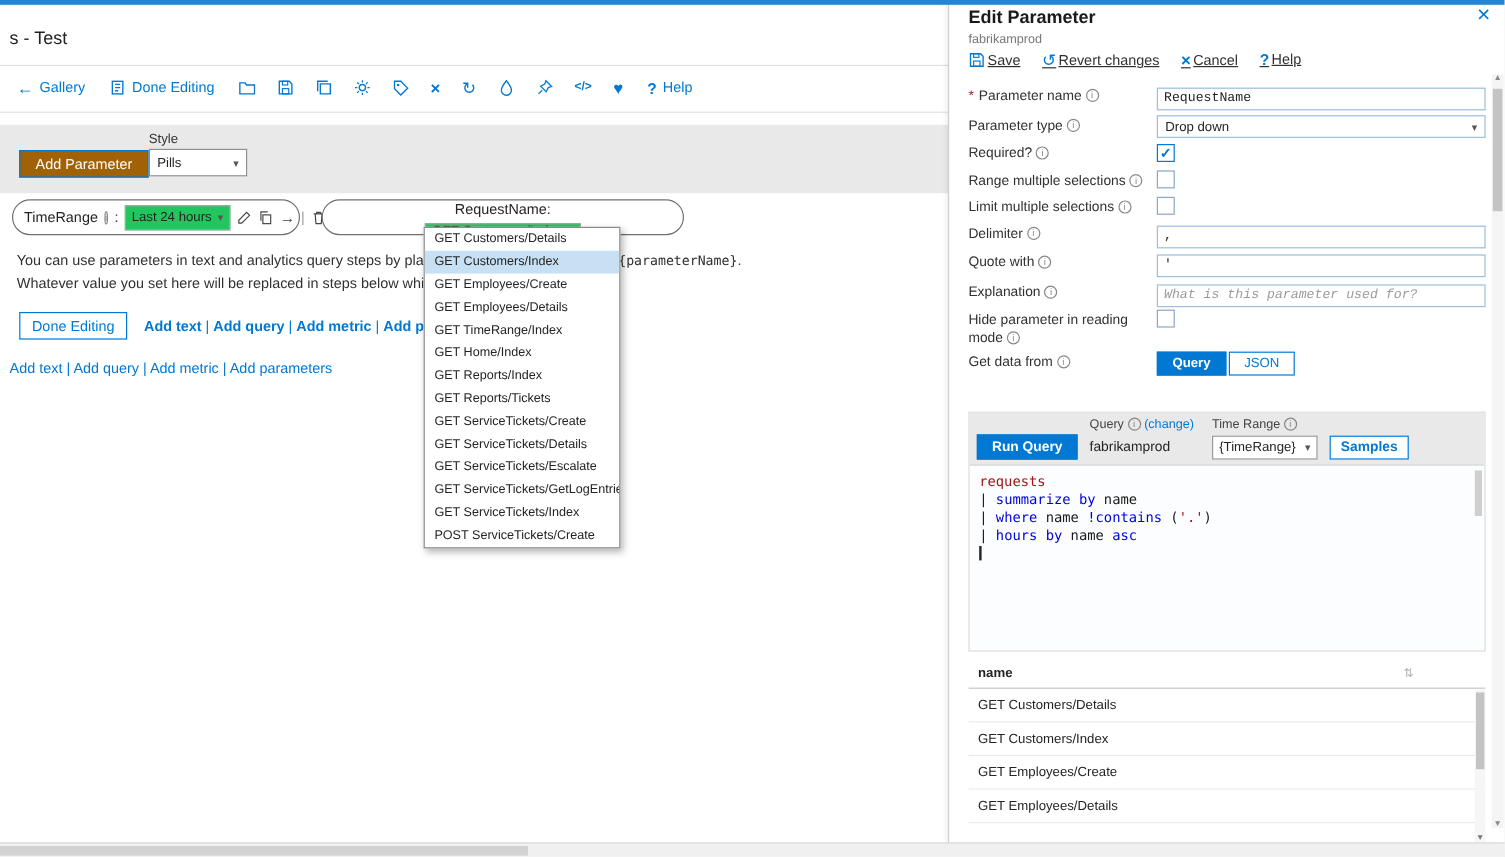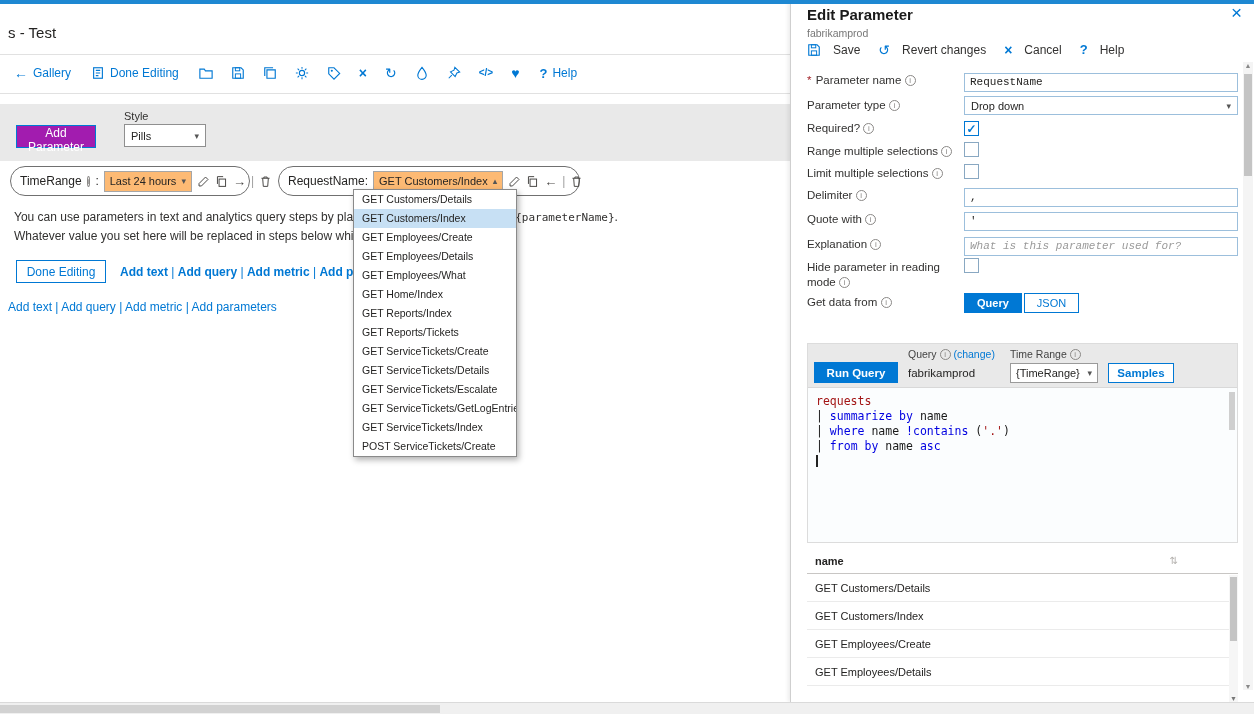--- a/index.html
+++ b/index.html
@@ -13,29 +13,29 @@
   .divider { position:absolute; left:0; width:100%; height:1px; background:#e1e1e1; }
   .d1 { top:50px; } .d2 { top:89px; }
   .wb-toolbar { position:absolute; left:14px; top:56px; height:26px; display:flex; align-items:center; gap:20px; color:#0078d4; font-size:12px; white-space:nowrap; }
   .tb-item { display:inline-flex; align-items:center; gap:5px; cursor:pointer; }
   .tb-icons { display:inline-flex; align-items:center; gap:18px; }
   .i { width:14px; height:14px; display:inline-block; vertical-align:middle; }
   .glyph { font-size:14px; line-height:14px; }
   .qmark { font-weight:bold; font-size:13px; }
 
   .param-band { position:absolute; left:0; top:100px; width:100%; height:57px; background:#e9e9e9; }
-  .add-param { position:absolute; left:16px; top:21px; width:80px; height:23px; background:#a21caf; color:#fff; border:1px solid #0078d4; font-size:12px; font-family:inherit; cursor:pointer; }
+  .add-param { position:absolute; left:16px; top:21px; width:108px; height:23px; background:#a16207; color:#fff; border:1px solid #0078d4; font-size:12px; font-family:inherit; cursor:pointer; }
   .style-label { position:absolute; left:124px; top:6px; font-size:11px; color:#323130; }
   .style-select { position:absolute; left:124px; top:20px; width:82px; height:23px; background:#fff; border:1px solid #8f8f8f; font-size:11px; color:#252423; display:flex; align-items:center; justify-content:space-between; padding:0 6px; cursor:pointer; }
   .chev { font-size:9px; color:#555; }
 
   .pill { position:absolute; top:162px; height:30px; display:inline-flex; align-items:center; gap:5px; border:1px solid #707070; border-radius:15px; padding:0 9px; background:#fff; font-size:12px; color:#252423; }
   .pill1 { left:10px; width:240px; }
-  .pill2 { left:278px; width:302px; }
-  .pill-select { height:21px; background:#fdba74; border:1px solid #a6a6a6; display:inline-flex; align-items:center; gap:5px; padding:0 5px; font-size:11px; cursor:pointer; white-space:nowrap; }
+  .pill2 { left:268px; width:302px;flex-direction:column; }
+  .pill-select { height:21px; background:#22c55e; border:1px solid #a6a6a6; display:inline-flex; align-items:center; gap:5px; padding:0 5px; font-size:11px; cursor:pointer; white-space:nowrap; }
   .pill-icons { display:inline-flex; align-items:center; gap:5px; color:#484644; }
   .pill-icons .i { width:13px; height:13px; }
   .pill-sep { color:#a0a0a0; }
   .arrow-g { font-size:13px; color:#484644; }
 
   .info { display:inline-block; width:11px; height:11px; border:1px solid #8a8886; border-radius:50%; color:#8a8886; font-size:8px; line-height:10px; text-align:center; font-style:normal; vertical-align:1px; }
   .info::after { content:"i"; }
 
   .desc { position:absolute; left:14px; top:204px; width:770px; font-size:12px; color:#323130; line-height:19px; }
   .mono { font-family:"DejaVu Sans Mono", monospace; font-size:11px; }
@@ -50,21 +50,21 @@
   .dropdown { position:absolute; left:353px; top:189px; width:164px; background:#fff; border:1px solid #8a8a8a; box-shadow:2px 3px 6px rgba(0,0,0,.3); z-index:50; }
   .dd-item { height:19px; line-height:19px; padding:0 8px; font-size:10.5px; color:#252423; cursor:pointer; white-space:nowrap; overflow:hidden; }
   .dd-item.selected { background:#c7e0f4; }
 
   
   .panel { position:absolute; left:790px; top:0; width:464px; height:702px; background:#fff; border-left:1px solid #cfcfcf; box-shadow:-2px 0 4px rgba(0,0,0,.08); z-index:30; }
   .p-title { position:absolute; left:16px; top:6px; font-size:15px; font-weight:bold; color:#1a1a1a; }
   .p-close { position:absolute; right:12px; top:2px; font-size:19px; color:#0078d4; cursor:pointer; }
   .p-sub { position:absolute; left:16px; top:27px; font-size:10.5px; color:#777; }
   .p-toolbar { position:absolute; left:16px; top:42px; display:flex; align-items:center; gap:18px; font-size:12px; color:#323130; }
-  .p-toolbar .tbtn { display:inline-flex; align-items:flex-end; gap:12px; cursor:pointer; }
+  .p-toolbar .tbtn { display:inline-flex; align-items:flex-start; gap:2px; cursor:pointer;text-decoration:underline; }
   .p-toolbar .bl { color:#0078d4; }
 
   .frow { position:absolute; left:16px; width:432px; }
   .flabel { position:absolute; left:0; top:2px; width:156px; font-size:11.5px; color:#323130; line-height:15px; }
   .req { color:#a4262c; margin-right:1px; }
   .fctl { position:absolute; left:157px; top:0; width:274px; }
   .tinput { width:274px; height:19px; border:1px solid #9cbfdc; font-size:11px; color:#252423; padding:0 5px; font-family:Liberation Mono, monospace; background:#fff; }
   .tinput::placeholder { font-style:italic; color:#9a9a9a; }
   .tselect { width:274px; height:19px; border:1px solid #9cbfdc; background:#fff; font-size:11px; color:#252423; display:flex; align-items:center; justify-content:space-between; padding:0 6px; cursor:pointer; }
   .cb { display:inline-block; width:15px; height:15px; border:1px solid #89a8c2; background:#fff; cursor:pointer; text-align:center; }
@@ -243,21 +243,21 @@
       
     <span class="link">Add text</span><span class="link">Add query</span><span class="link">Add metric</span><span class="link">Add parameters</span></div>
   </div>
 
   <div class="dropdown">
 
   <div class="dd-item">GET Customers/Details</div>
       <div class="dd-item selected">GET Customers/Index</div>
       <div class="dd-item">GET Employees/Create</div>
       <div class="dd-item">GET Employees/Details</div>
-      <div class="dd-item">GET Employees/What</div>
+      <div class="dd-item">GET TimeRange/Index</div>
       <div class="dd-item">GET Home/Index</div>
       <div class="dd-item">GET Reports/Index</div>
       <div class="dd-item">GET Reports/Tickets</div>
       <div class="dd-item">GET ServiceTickets/Create</div>
       <div class="dd-item">GET ServiceTickets/Details</div>
       <div class="dd-item">GET ServiceTickets/Escalate</div>
       <div class="dd-item">GET ServiceTickets/GetLogEntries</div>
       <div class="dd-item">GET ServiceTickets/Index</div>
       <div class="dd-item">POST ServiceTickets/Create</div>
     </div>
@@ -355,21 +355,21 @@
           <span>{TimeRange}</span>
             <span class="chev">▾</span>
         </span>
         <button class="samples">Samples</button>
       </div>
       <div class="q-code" id="code-area">
         <span class="code-scroll"></span>
       <div class="cl"><span class="tok-tbl">requests</span></div>
           <div class="cl"><span class="tok-pl">| </span><span class="tok-kw">summarize by</span><span class="tok-pl"> name</span></div>
           <div class="cl"><span class="tok-pl">| </span><span class="tok-kw">where</span><span class="tok-pl"> name </span><span class="tok-kw">!contains</span><span class="tok-pl"> (</span><span class="tok-str">'.'</span><span class="tok-pl">)</span></div>
-          <div class="cl"><span class="tok-pl">| </span><span class="tok-kw">from by</span><span class="tok-pl"> name </span><span class="tok-kw">asc</span></div>
+          <div class="cl"><span class="tok-pl">| </span><span class="tok-kw">hours by</span><span class="tok-pl"> name </span><span class="tok-kw">asc</span></div>
           <div class="cl"><span class="caret"></span></div>
         </div>
     </div>
 
     <div class="results">
       <div class="res-head">
         <span class="col">name</span>
         <span class="sort-ic">⇅</span>
       </div>
       <div id="res-rows">

